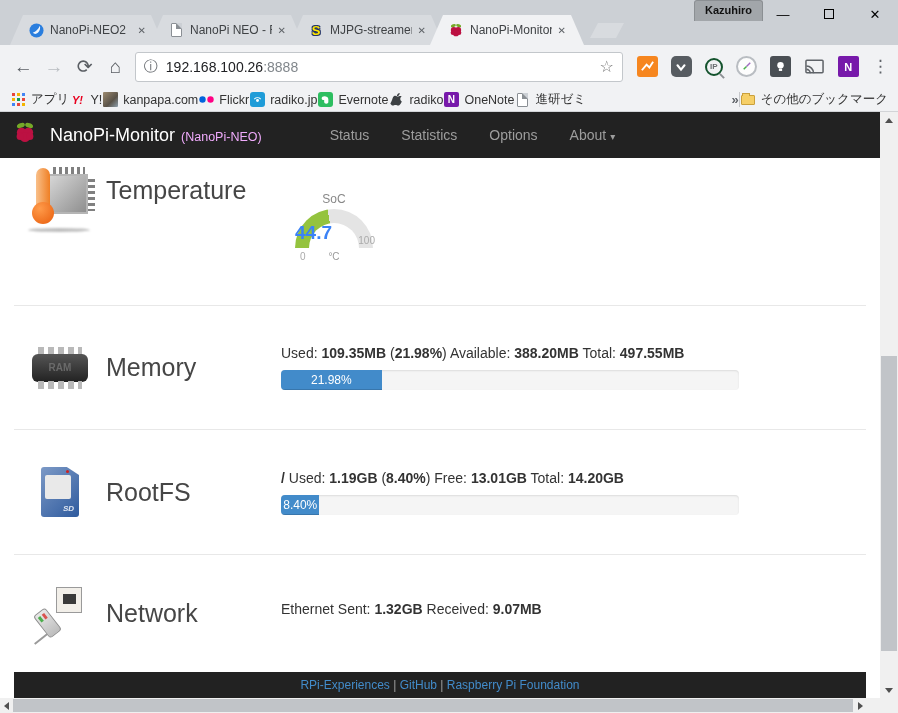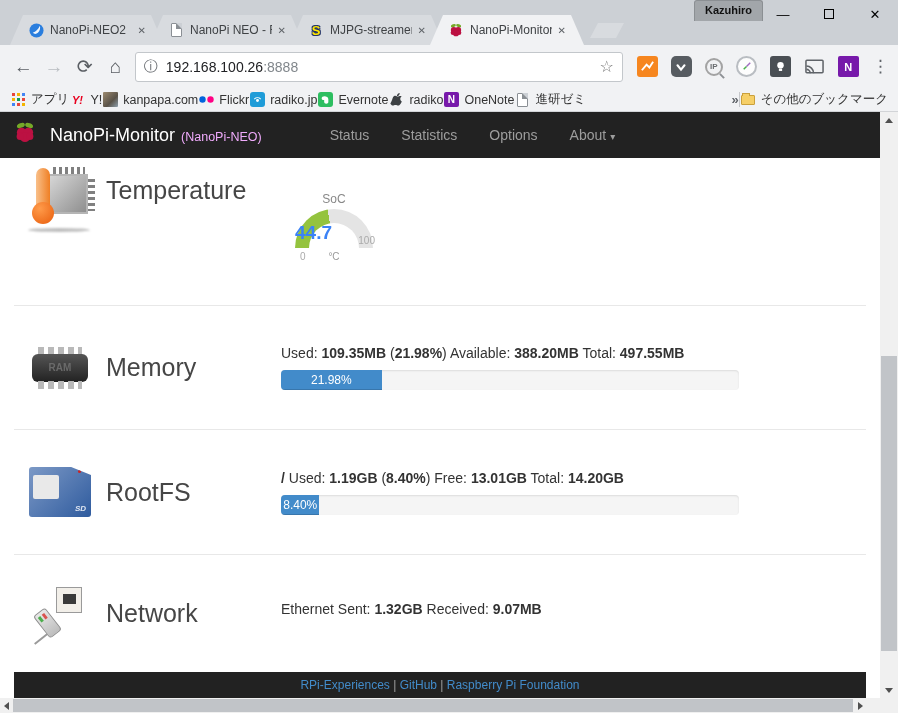--- a/index.html
+++ b/index.html
@@ -39,21 +39,21 @@
   .addressbar { width:508px; height:30px; background:#fff; border:1px solid #c3c7cb; border-radius:3px;
     display:flex; align-items:center; padding:0 8px; margin-left:4px; font-size:14px; }
   .info-ico { color:#5f6368; font-size:14px; margin-right:8px; }
   .url-host { color:#202124; }
   .url-port { color:#80868b; }
   .star-ico { margin-left:auto; color:#767676; font-size:16px; }
   .ext-row { display:flex; align-items:center; gap:13px; margin-left:14px; }
   .ext { width:21px; height:21px; display:flex; align-items:center; justify-content:center; }
   .ext-analytics { background:#f6861f; border-radius:3px; }
   .ext-pocket { background:#575c61; border-radius:5px; }
-  .ext-ip { border:2px solid #a3a3a3; border-radius:50%; width:18px; height:18px; font-size:8px; font-weight:bold; color:#6a6d70; position:relative; }
+  .ext-ip { border:2px solid #14532d; border-radius:50%; width:18px; height:18px; font-size:8px; font-weight:bold; color:#6a6d70; position:relative; }
   .ext-ip::after { content:""; position:absolute; right:-4px; bottom:-3px; width:6px; height:2px; background:#8d9094; transform:rotate(45deg); }
   .ext-clock { border:2px solid #b9bdc2; border-radius:50%; background:#fdfdfd; }
   .ext-bulb { background:#4a4f54; border-radius:3px; }
   .menu-dots { font-size:17px; color:#5f6368; margin-left:12px; width:20px; text-align:center; }
 
   
   .bookmarks { height:24px; background:#f1f2f4; border-bottom:1px solid #d2d4d7; display:flex; align-items:center;
     padding:0 10px; font-size:12.5px; color:#333; gap:0; }
   .bm { display:flex; align-items:center; gap:5px; white-space:nowrap; }
   .bm-ico { width:16px; height:16px; display:flex; align-items:center; justify-content:center; flex:0 0 16px; }
@@ -125,21 +125,21 @@
 
   .icon-ram { position:relative; width:60px; height:46px; }
   .icon-ram .body { position:absolute; left:2px; top:9px; width:56px; height:28px; border-radius:6px;
     background:linear-gradient(#555,#222); display:flex; align-items:center; justify-content:center;
     color:#6a6a6a; font-size:10px; font-weight:bold; }
   .icon-ram::before { content:""; position:absolute; left:8px; top:2px; width:44px; height:8px;
     background:repeating-linear-gradient(to right,#b9b9b9 0 6px,transparent 6px 10px); }
   .icon-ram::after { content:""; position:absolute; left:8px; bottom:2px; width:44px; height:8px;
     background:repeating-linear-gradient(to right,#b9b9b9 0 6px,transparent 6px 10px); }
 
-  .icon-sd { position:relative; width:62px; height:50px;
+  .icon-sd { position:relative; width:38px; height:50px;
     background:linear-gradient(135deg,#7c99c6,#2f5b9e); border-radius:3px;
     clip-path:polygon(0 0, 68% 0, 100% 16%, 100% 100%, 0 100%); }
   .icon-sd .label { position:absolute; left:4px; top:8px; width:26px; height:24px; background:#e9e9e9; border-radius:2px; }
   .icon-sd .sd-text { position:absolute; right:5px; bottom:4px; color:#dfe6f2; font-size:8px; font-style:italic; font-weight:bold; }
   .icon-sd .dot { position:absolute; right:10px; top:3px; width:3px; height:3px; background:#c22; border-radius:50%; }
 
   .icon-net { position:relative; width:56px; height:56px; }
   .icon-net .plate { position:absolute; right:6px; top:2px; width:26px; height:26px; background:#f2efe9; border:1px solid #9a9a9a; }
   .icon-net .port { position:absolute; right:12px; top:9px; width:13px; height:10px; background:#3a3a3a; }
   .icon-net .plug { position:absolute; left:8px; top:24px; width:15px; height:28px; background:linear-gradient(#e8e8e8,#bdbdbd);

